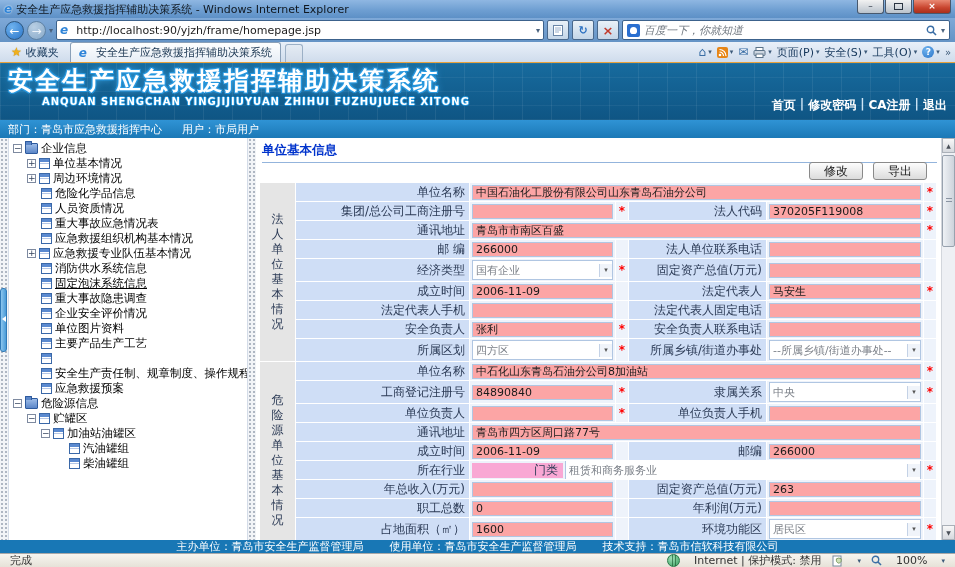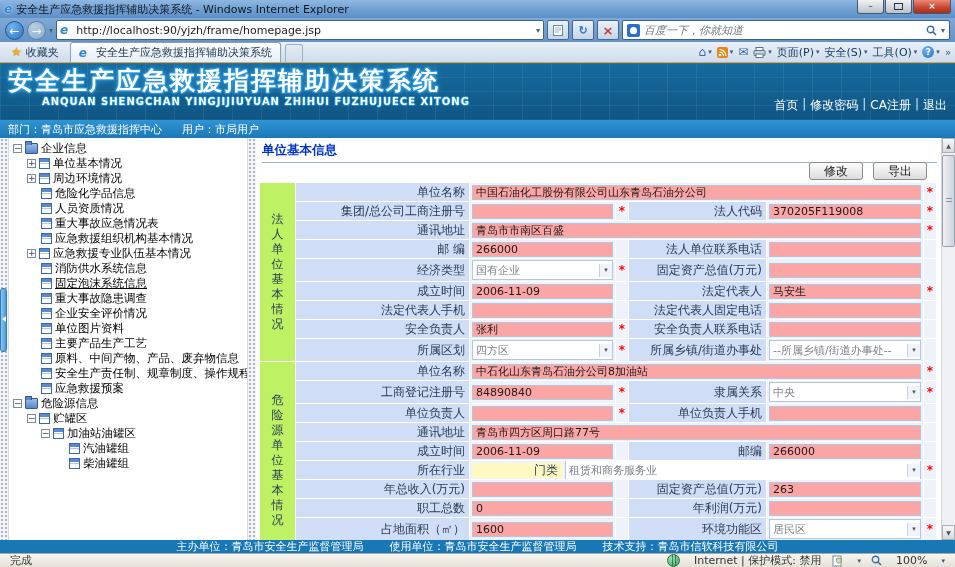--- a/index.html
+++ b/index.html
@@ -68,21 +68,21 @@
     background-image:
       repeating-linear-gradient(90deg,rgba(255,255,255,.07) 0 1px,transparent 1px 29px),
       repeating-linear-gradient(0deg,rgba(255,255,255,.05) 0 1px,transparent 1px 14px),
       linear-gradient(#176b9e,#0f5584);overflow:hidden;}
   .app-title{position:absolute;left:8px;top:1px;font-size:25px;font-weight:bold;color:#fff;
     letter-spacing:2px;
     text-shadow:-1px -1px 0 #2698e0,1px -1px 0 #2698e0,-1px 1px 0 #2698e0,1px 1px 0 #2698e0,0 0 7px #45b0f0;}
   .app-sub{position:absolute;left:42px;top:33px;font-size:10px;font-weight:bold;color:#fff;
     letter-spacing:1px;
     text-shadow:-1px 0 0 #1b90d8,1px 0 0 #1b90d8,0 -1px 0 #1b90d8,0 1px 0 #1b90d8;}
-  .hdr-links{position:absolute;right:8px;bottom:6px;font-size:12px;color:#fff;display:flex;gap:4px;}
+  .hdr-links{position:absolute;right:8px;bottom:6px;font-size:12px;color:#fff;display:flex;gap:4px;font-weight:bold;}
   .hdr-links a{color:#fff;text-decoration:none;}
   .lnk-sep{color:#cfe6f6;}
   
   .menubar{position:absolute;top:120px;left:0;width:955px;height:18px;
     background:linear-gradient(#2f93d5,#1b78b6);display:flex;align-items:center;
     justify-content:space-between;padding:0 8px;box-sizing:border-box;}
   .menu-items{display:flex;gap:30px;}
   .menu-item{font-size:12px;font-weight:bold;color:#fff;white-space:nowrap;}
   .userinfo{display:flex;gap:20px;font-size:11px;color:#fff;white-space:nowrap;}
   
@@ -117,34 +117,34 @@
   .btn-row{position:absolute;top:24px;right:28px;display:flex;gap:10px;}
   .fbtn{width:54px;height:18px;font-size:12px;color:#1a1a1a;text-align:center;line-height:16px;
     background:linear-gradient(#fdfdfd,#dcdcdc);border:1px solid #8a8a8a;border-radius:3px;
     box-sizing:border-box;}
   table.form{position:absolute;top:44px;left:3px;border-collapse:collapse;table-layout:fixed;
     border:1px solid #a8c0de;}
   table.form td{height:19px;border:1px solid #fff;padding:0;box-sizing:border-box;
     font-size:12px;overflow:hidden;}
   .lblcell{background:#cfdef6;color:#2b3a55;text-align:right;padding:0 4px 0 2px !important;
     white-space:nowrap;}
-  .grpcell{background:#bef264;vertical-align:middle;text-align:center;}
+  .grpcell{background:#e5e5e5;vertical-align:middle;text-align:center;}
   .vtext{width:13px;margin:0 auto;line-height:15px;font-size:12px;color:#2b3a55;
     word-break:break-all;text-align:center;}
   .valcell{background:#eef3fb;padding:1px 2px !important;vertical-align:middle;}
   .ast{background:#eef3fb;color:#ff0000;font-weight:bold;text-align:center;font-size:12px;}
   .inp{height:15px;border:1px solid #b0c6e2;background:#fca5a5;font-size:11px;color:#1a1a1a;
     padding:0 3px;line-height:14px;white-space:nowrap;overflow:hidden;box-sizing:border-box;}
   .sel{height:20px;border:1px solid #b0c6e2;background:#fff;display:flex;align-items:center;
     box-sizing:border-box;}
   .seltext{flex:1;font-size:11px;color:#7a7f87;padding:0 3px;white-space:nowrap;overflow:hidden;}
   .selarrow{width:12px;height:13px;background:#f0f4fa;border-left:1px solid #c4d2e6;
     font-size:7px;color:#555;text-align:center;line-height:13px;flex:none;}
   .indrow{display:flex;align-items:center;height:15px;gap:0;}
-  .innerlbl{width:86px;flex:none;background:#fef9c3;color:#2b3a55;font-size:12px;
+  .innerlbl{width:86px;flex:none;background:#f9a8d4;color:#2b3a55;font-size:12px;
     text-align:right;padding:0 5px 0 0;height:15px;line-height:15px;margin-right:2px;}
   
   .vscroll{position:absolute;right:0;top:0;width:14px;height:402px;background:#eef0f4;
     border-left:1px solid #d2d6dc;box-sizing:border-box;}
   .sbtn{position:absolute;left:0;width:13px;height:15px;background:linear-gradient(#f8f8f8,#d6d9de);
     border:1px solid #aab0b8;box-sizing:border-box;font-size:6px;color:#4a5058;text-align:center;
     line-height:13px;}
   .sbtn.up{top:0;}
   .sbtn.down{bottom:0;}
   .sthumb{position:absolute;left:0;top:17px;width:13px;height:92px;
@@ -356,21 +356,20 @@
         <span class="tlabel">单位图片资料</span>
       </div>
       <div class="tree-row" style="padding-left: 18px;">
         <span class="tspacer"></span>
         <span class="icon-doc"></span>
         <span class="tlabel">主要产品生产工艺</span>
       </div>
       <div class="tree-row" style="padding-left: 18px;">
         <span class="tspacer"></span>
         <span class="icon-doc"></span>
-        <span class="tlabel">原料、中间产物、产品、废弃物信息</span>
       </div>
       <div class="tree-row" style="padding-left: 18px;">
         <span class="tspacer"></span>
         <span class="icon-doc"></span>
         <span class="tlabel">安全生产责任制、规章制度、操作规程信息</span>
       </div>
       <div class="tree-row" style="padding-left: 18px;">
         <span class="tspacer"></span>
         <span class="icon-doc"></span>
         <span class="tlabel">应急救援预案</span>

